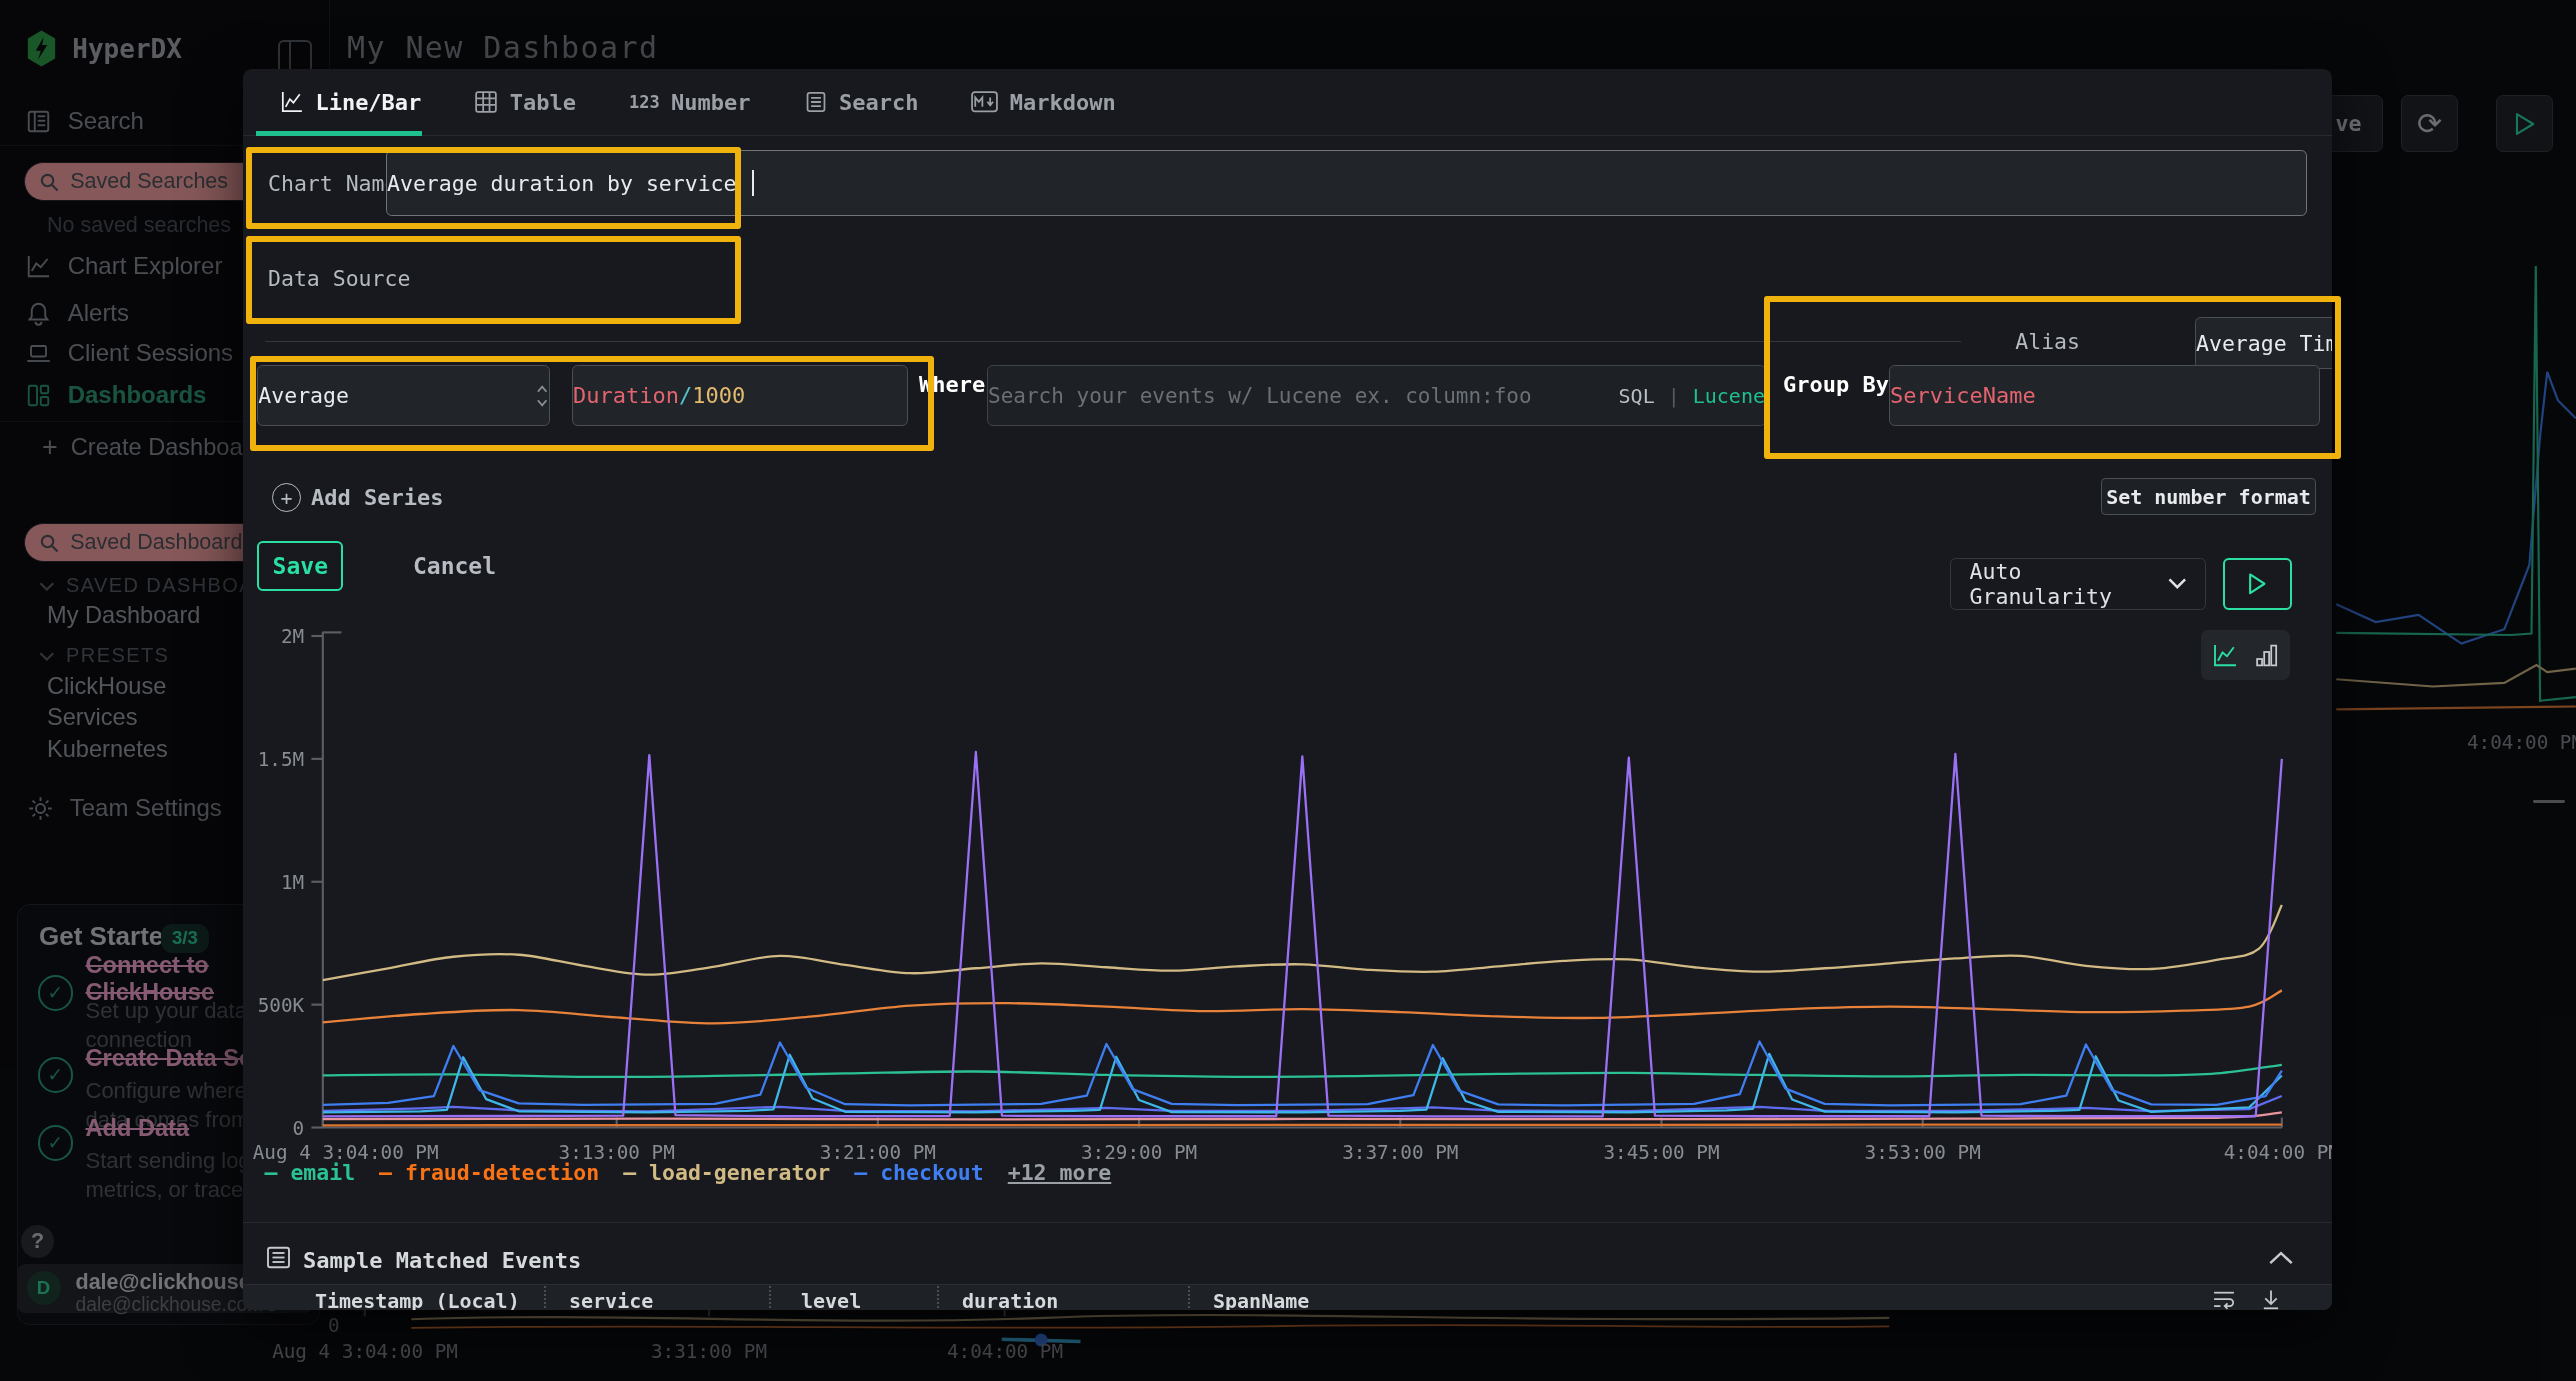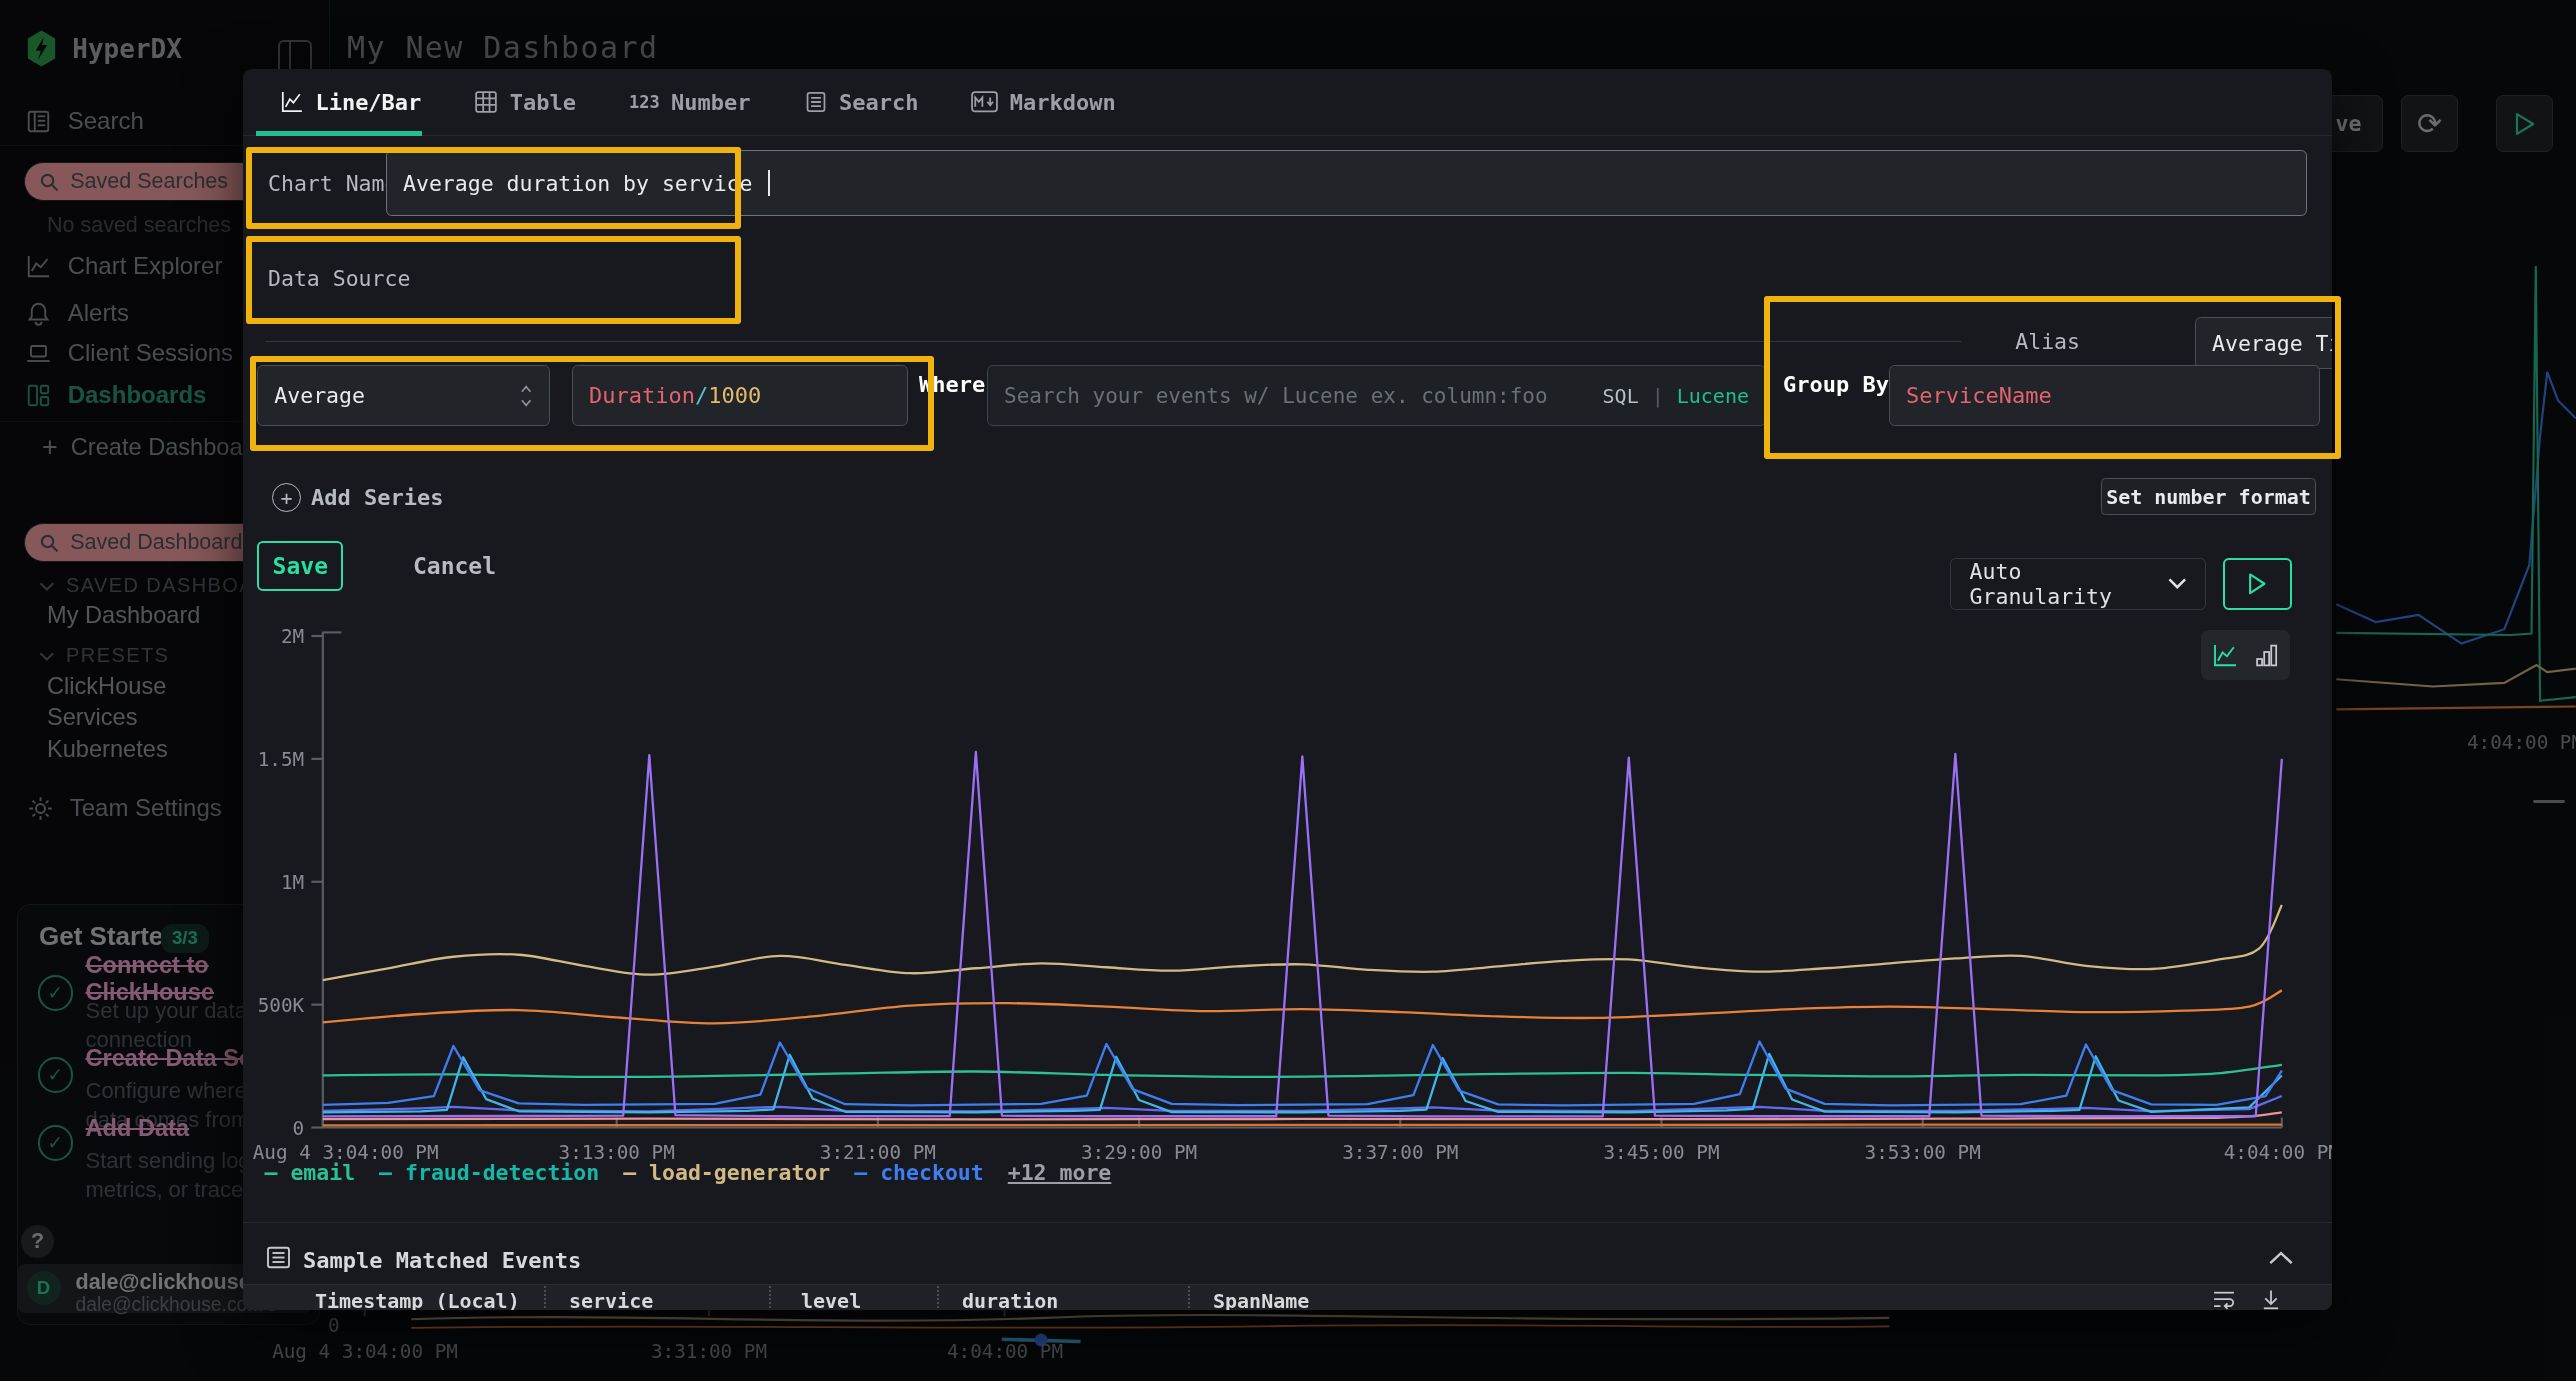--- a/index.html
+++ b/index.html
@@ -44,21 +44,21 @@
   .modal{position:absolute;left:243px;top:69px;width:2089px;height:1241px;background:#17191e;border-radius:8.6px;
     z-index:10;overflow:hidden;box-shadow:0 17px 57px rgba(0,0,0,0.65);}
   .tabsbar{position:absolute;left:0;top:0;width:100%;height:67px;border-bottom:1.4px solid #26292e;
     display:flex;align-items:center;gap:53px;padding-left:37px;box-sizing:border-box;}
   .tab{display:flex;align-items:center;gap:11.4px;color:#9aa0a6;font-size:22px;font-weight:bold;}
   .tab.active{color:#f0f2f4;}
   .tabline{position:absolute;left:13px;top:62px;width:166px;height:5px;background:#1fbf8f;}
   .flabel{position:absolute;color:#b4bac0;font-size:21.5px;}
   .wlabel{position:absolute;color:#ffffff;font-size:22px;font-weight:bold;}
   .ibox{position:absolute;background:#212429;border:1.4px solid #4a4e55;border-radius:5.7px;display:flex;align-items:center;
-    color:#e8ebee;font-size:21.5px;padding:0 16px;box-sizing:border-box;gap:13px;}
+    color:#e8ebee;font-size:21.5px;padding:0 0;box-sizing:border-box;gap:13px;}
   .spacer{flex:1;}
   .caret{display:inline-block;width:2.1px;height:26px;background:#e8eaed;margin-left:2.1px;vertical-align:middle;}
   .ph{color:#6a7076;font-size:21px;}
   .codeR{color:#e3646f;} .codeC{color:#56c2cc;} .codeY{color:#e2b96d;}
   .grpline{position:absolute;top:272px;height:1.4px;background:#34383e;}
   .ghost{position:absolute;display:flex;align-items:center;gap:10px;color:#b6bcc2;font-size:22px;font-weight:bold;}
   .pluscirc{width:27px;height:27px;border:1.4px solid #b6bcc2;border-radius:50%;display:flex;align-items:center;
     justify-content:center;font-size:20px;font-weight:normal;}
   .btn-outline-green{position:absolute;border:2.1px solid #2adfa2;border-radius:5.7px;color:#2adfa2;font-size:23px;
     font-weight:bold;display:flex;align-items:center;justify-content:center;background:transparent;box-sizing:border-box;}
@@ -412,21 +412,21 @@
         <path d="M92.0 681.6 L228.9 678.2 L274.5 676.1 L365.8 681.0 L548.3 682.3 L685.2 677.5 L730.9 676.1 L822.1 681.6 L1004.7 682.3 L1141.6 678.9 L1187.2 677.5 L1278.5 681.6 L1461.0 681.6 L1597.9 678.2 L1643.5 676.8 L1734.8 681.3 L1917.3 682.0 L2054.2 677.5 L2099.9 676.1 L2191.1 681.6 L2373.7 681.6 L2510.6 678.9 L2556.2 677.5 L2647.5 682.0 L2784.4 679.2 L2830.0 661.0" fill="none" stroke="#5f6cf0" stroke-width="3.2" stroke-linejoin="round"></path>
         <path d="M92.0 693.3C168.1 693.2 396.2 692.6 548.3 692.6C700.4 692.7 852.6 693.6 1004.7 693.7C1156.8 693.7 1308.9 693.0 1461.0 693.0C1613.1 692.9 1765.2 693.4 1917.3 693.3C2069.4 693.3 2236.8 693.0 2373.7 692.6C2510.6 692.3 2662.7 692.7 2738.7 691.3C2814.8 689.8 2814.8 685.0 2830.0 683.7" fill="none" stroke="#e8949c" stroke-width="3.2" stroke-linejoin="round"></path>
         <path d="M92.0 701.9C244.1 701.9 700.4 701.7 1004.7 701.6C1308.9 701.5 1613.1 701.3 1917.3 701.2C2221.6 701.1 2677.9 700.9 2830.0 700.9" fill="none" stroke="#d9732e" stroke-width="3.2" stroke-linejoin="round"></path>
         <path d="M92.0 683.7 L228.9 682.3 L265.4 680.3 L288.2 606.8 L320.2 665.2 L365.8 682.3 L548.3 683.7 L685.2 681.6 L721.7 679.6 L744.6 603.3 L776.5 664.5 L822.1 683.0 L1004.7 683.7 L1141.6 681.6 L1178.1 680.3 L1200.9 606.1 L1232.8 666.5 L1278.5 683.4 L1461.0 683.7 L1597.9 681.6 L1634.4 679.9 L1657.2 608.1 L1689.2 667.9 L1734.8 683.0 L1917.3 683.7 L2054.2 681.0 L2090.7 678.9 L2113.6 602.0 L2145.5 665.8 L2191.1 682.7 L2373.7 683.7 L2510.6 681.6 L2547.1 680.3 L2569.9 605.4 L2601.8 667.2 L2647.5 683.0 L2784.4 676.8 L2830.0 632.2" fill="none" stroke="#3fb6e8" stroke-width="3.2" stroke-linejoin="round"></path>
         <path d="M92.0 673.4 L183.3 670.6 L247.2 661.0 L274.5 591.0 L311.0 652.8 L365.8 671.3 L457.1 673.4 L639.6 672.0 L703.5 659.0 L730.9 586.1 L767.4 649.4 L822.1 672.4 L913.4 674.1 L1095.9 672.0 L1159.8 660.3 L1187.2 588.2 L1223.7 651.4 L1278.5 672.0 L1369.7 673.7 L1552.3 672.4 L1616.2 659.7 L1643.5 589.6 L1680.0 653.5 L1734.8 672.7 L1826.1 674.1 L2008.6 672.0 L2072.5 658.3 L2099.9 584.8 L2136.4 650.7 L2191.1 672.0 L2282.4 674.1 L2464.9 672.4 L2528.8 660.3 L2556.2 588.9 L2592.7 652.8 L2647.5 672.7 L2738.7 673.4 L2807.2 661.0 L2830.0 625.3" fill="none" stroke="#3f7ef0" stroke-width="3.2" stroke-linejoin="round"></path>
         <path d="M92.0 689.5 L511.8 688.5 L548.3 184.6 L584.8 687.8 L730.9 689.2 L968.2 688.9 L1004.7 180.1 L1041.2 688.5 L1187.2 689.2 L1424.5 689.2 L1461.0 186.3 L1497.5 688.5 L1643.5 689.5 L1880.8 689.5 L1917.3 188.0 L1953.8 688.5 L2099.9 689.2 L2337.2 689.2 L2373.7 182.9 L2410.2 688.5 L2556.2 689.2 L2793.5 689.2 L2830.0 189.8" fill="none" stroke="#9a70f5" stroke-width="3.2" stroke-linejoin="round"></path>
       </svg>
 
     <div id="chart-legend" class="abs mono" style="left:21.5px;top:1091px;display:flex;align-items:center;">
         <span class="lg-item" style="color: rgb(43, 193, 148);">— email</span>
-        <span class="lg-item" style="color: #14b8a6;">— fraud-detection</span>
+        <span class="lg-item" style="color: #f97316;">— fraud-detection</span>
         <span class="lg-item" style="color: rgb(210, 186, 133);">— load-generator</span>
         <span class="lg-item" style="color: rgb(63, 126, 240);">— checkout</span>
         <span class="lg-more">+12 more</span>
       </div>
 
     <div class="mdiv"></div>
 
     <svg class="abs" style="left:21.5px;top:1175px;" width="27" height="27" viewBox="0 0 36 36" fill="none" stroke="#c6cacf" stroke-width="2.5">
       <rect x="4" y="5" width="28" height="26" rx="3"></rect>
         <line x1="10" y1="12" x2="26" y2="12"></line>

